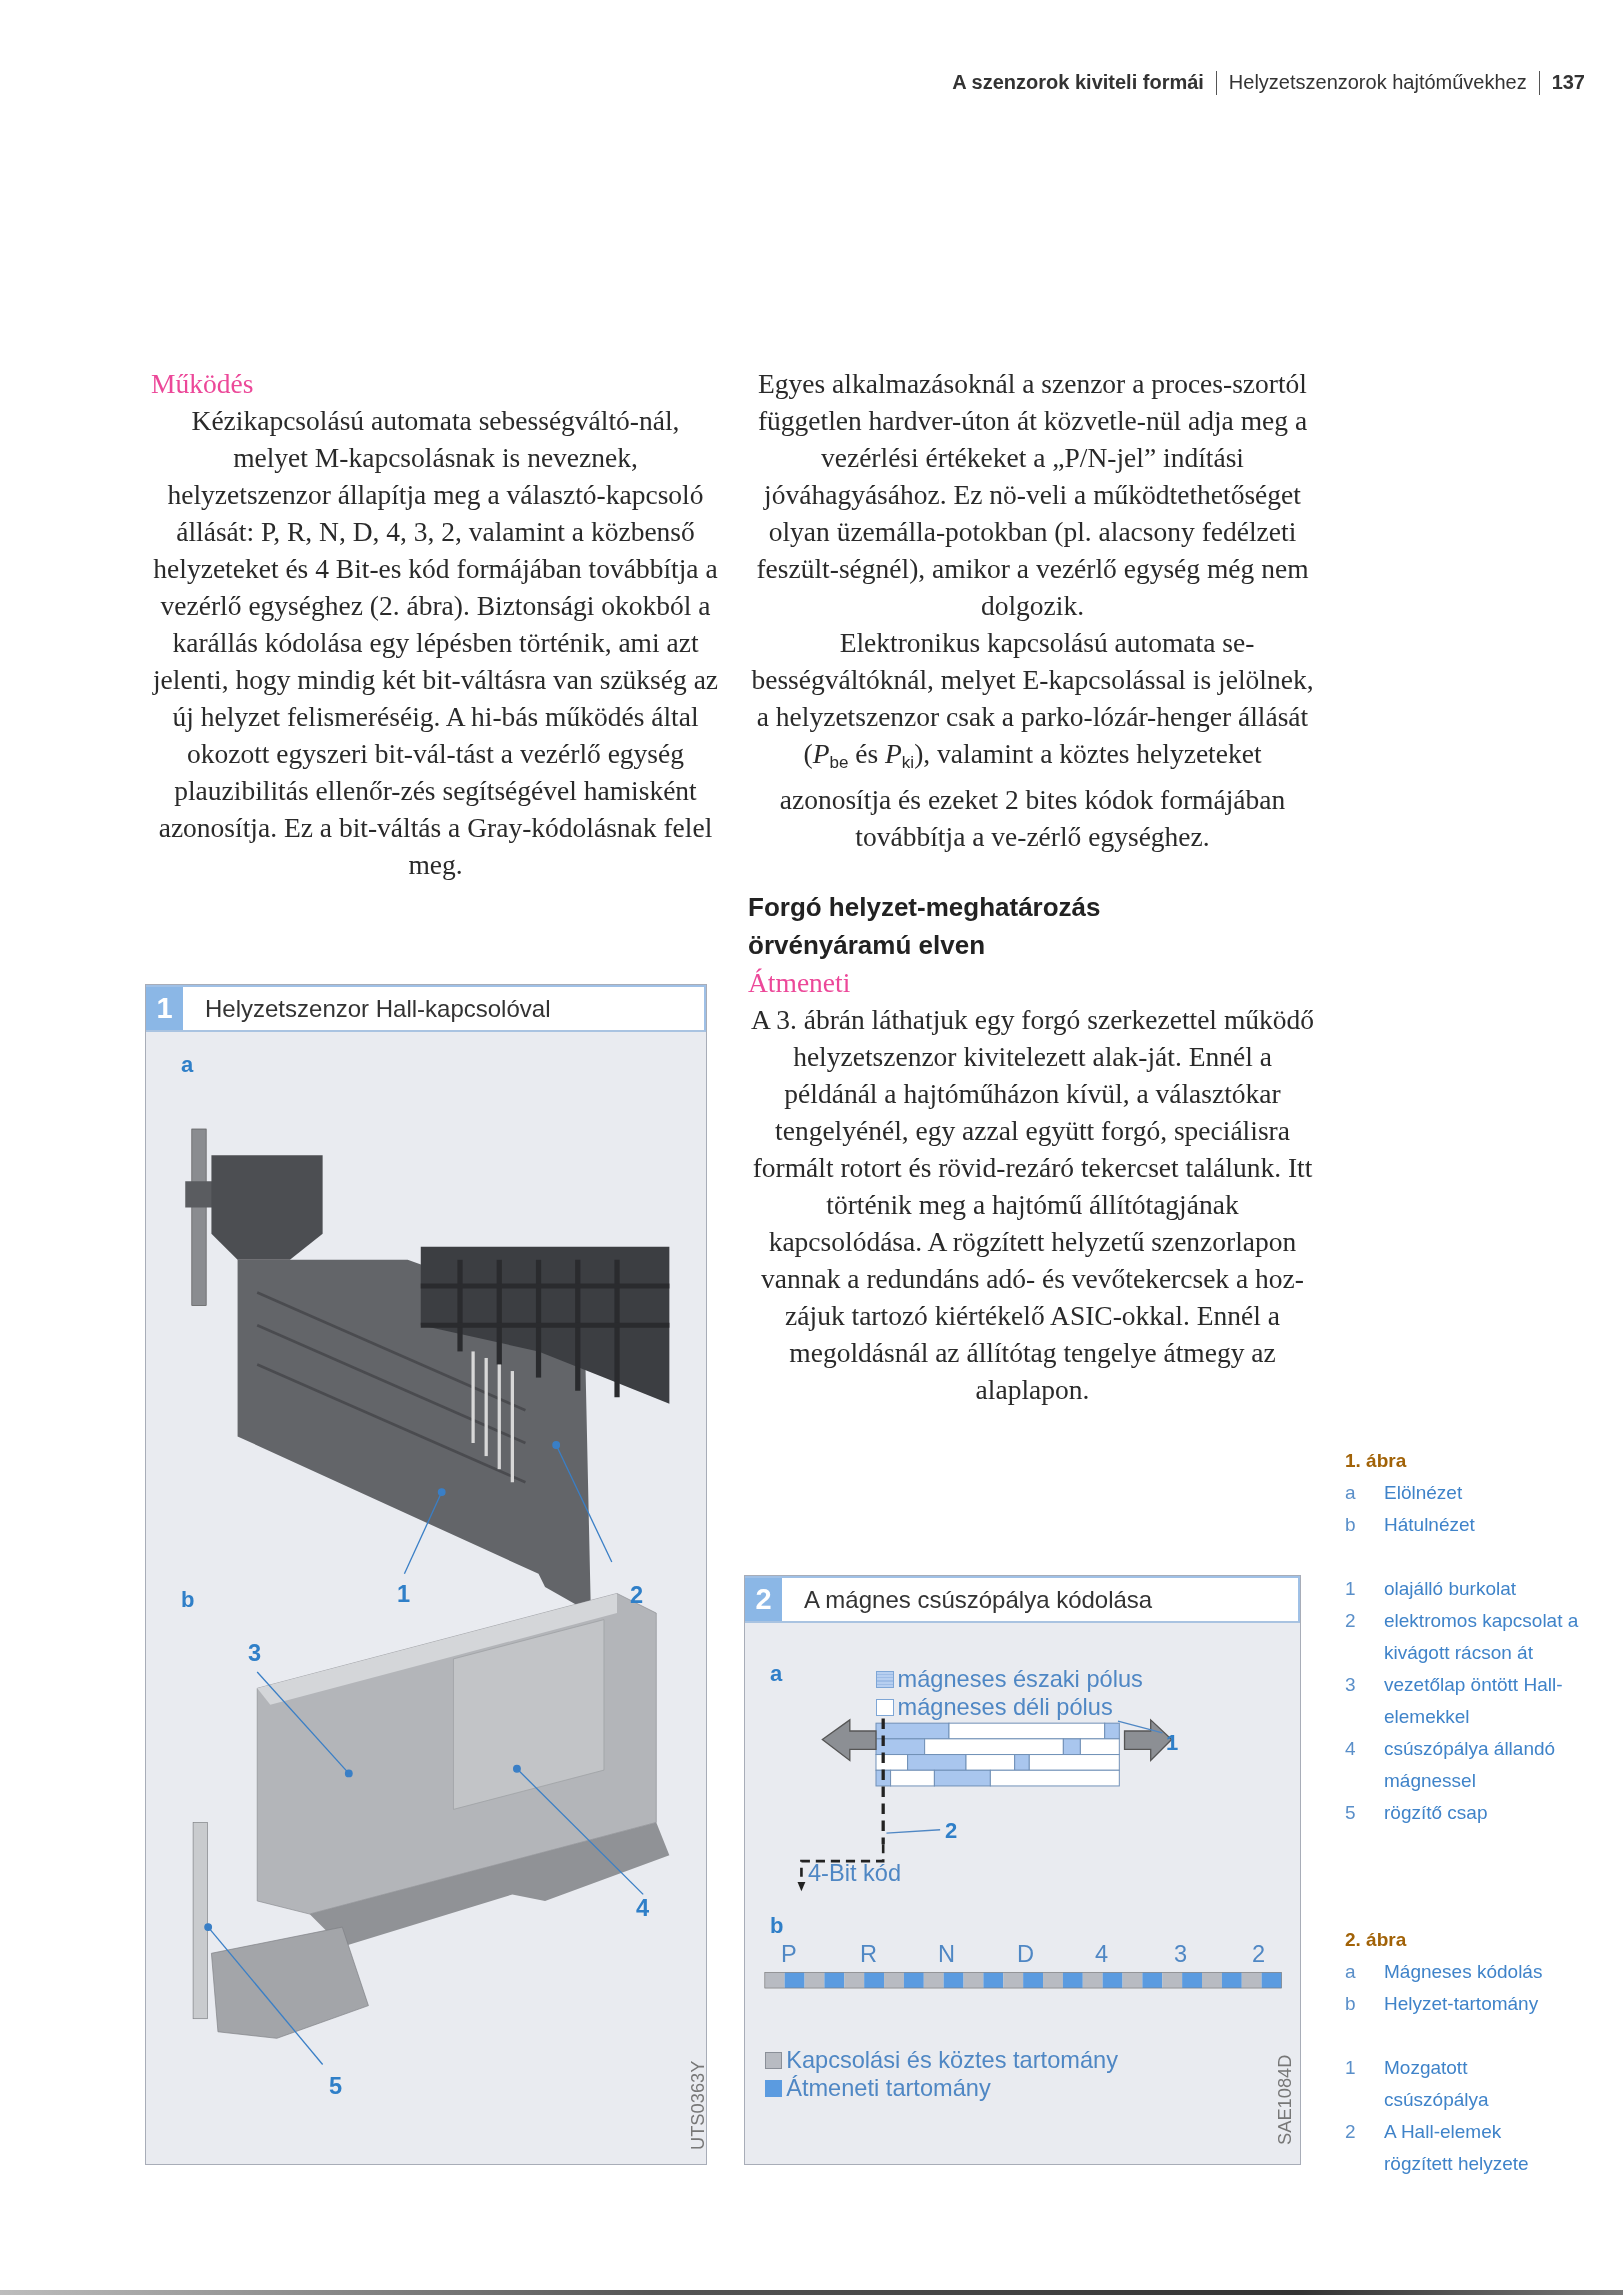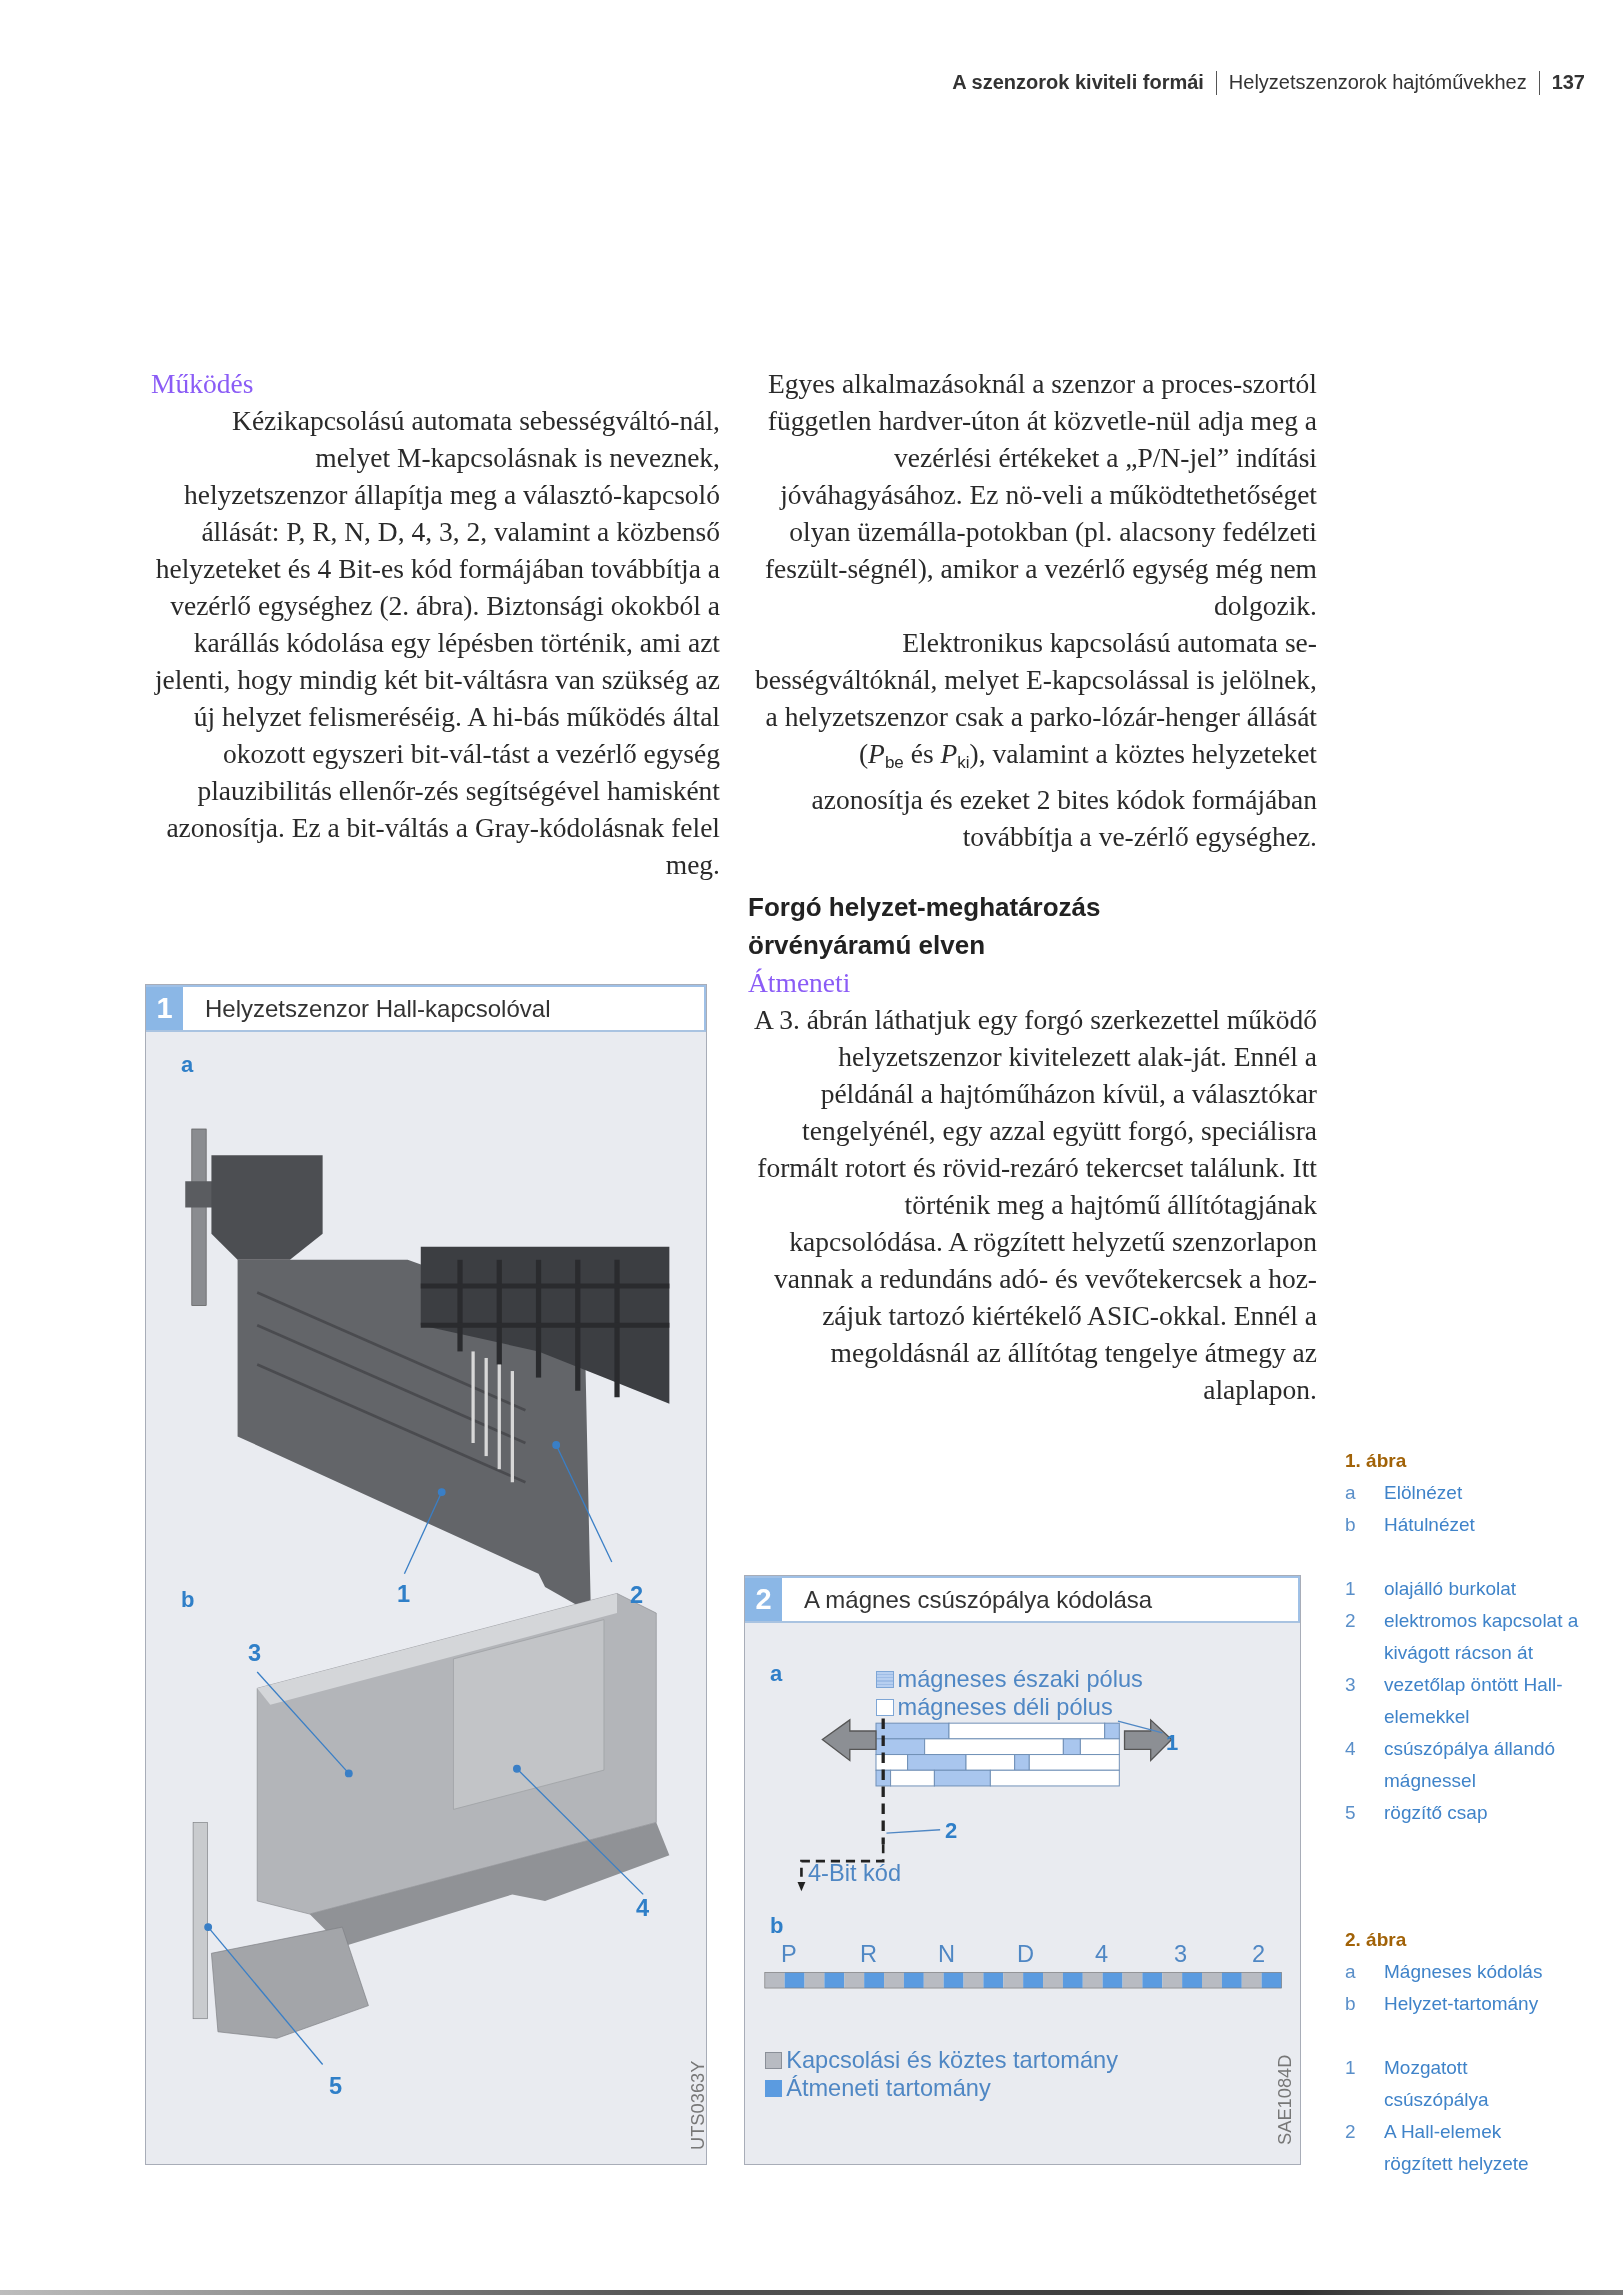--- a/index.html
+++ b/index.html
@@ -11,24 +11,24 @@
     .runhead {
       position:absolute; top:71px; right:38px;
       font-family:"Liberation Sans", "DejaVu Sans", sans-serif;
       font-size:20px; color:#333; white-space:nowrap;
       display:flex; align-items:center; gap:11.8px;
     }
     .runhead .bold { font-weight:bold; }
     .runhead .sep { display:inline-block; width:1.3px; height:23.6px; background:#555; }
 
     .col { position:absolute; font-size:27.5px; line-height:37px; }
-    .col p { margin:0; text-align:right; }
+    .col p { margin:0; text-align:center; }
     .col-left { left:151px; top:365px; width:569px; }
     .col-mid  { left:748px; top:365px; width:569px; }
-    .subhead { color:#8b5cf6; font-size:27.5px; line-height:37px; }
+    .subhead { color:#ec4899; font-size:27.5px; line-height:37px; }
     .indent { text-indent:29px; }
     .sectionhead {
       font-family:"Liberation Sans", "DejaVu Sans", sans-serif;
       font-weight:bold; font-size:26px; line-height:38px; color:#222;
     }
     sub { font-size:17px; font-family:"Liberation Sans", sans-serif; vertical-align:-5.2px; font-style:normal; }
     .ital { font-style:italic; }
 
     
     .figure {

